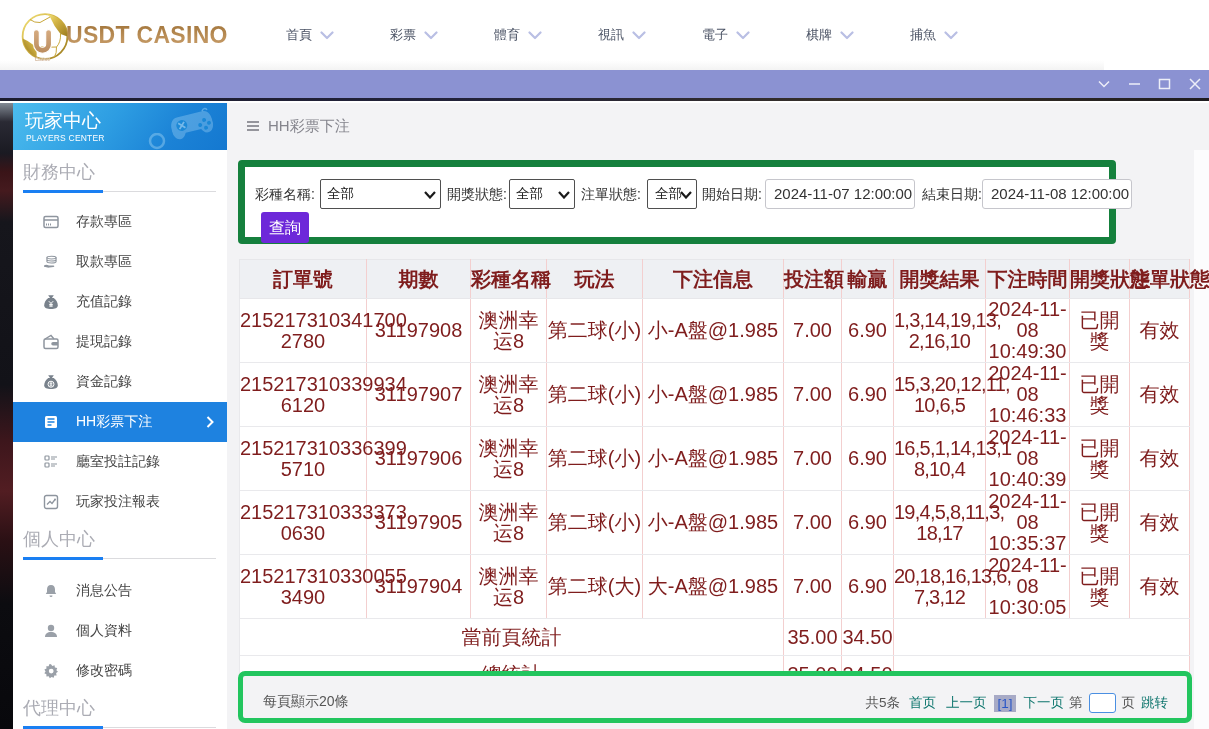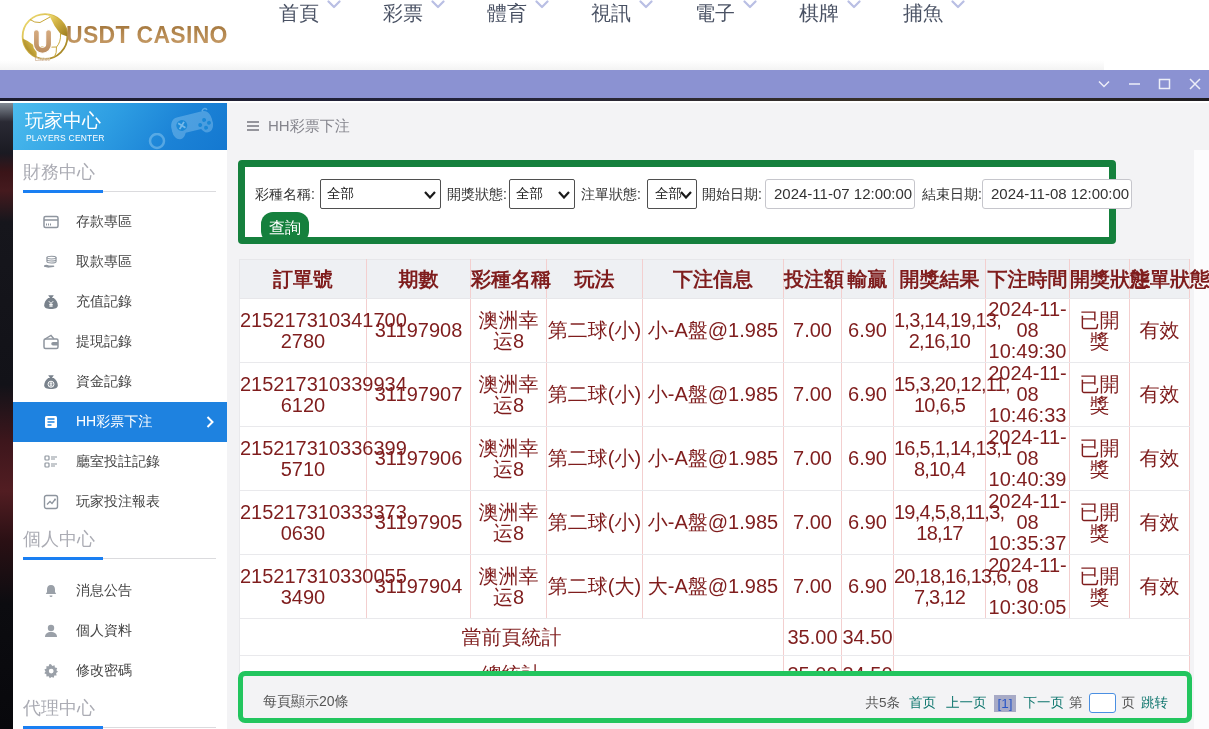--- a/index.html
+++ b/index.html
@@ -3,21 +3,21 @@
 <style>
 *{margin:0;padding:0;box-sizing:border-box}
 html,body{width:1209px;height:729px;overflow:hidden}
 body{font-family:"Liberation Sans",sans-serif;position:relative;background:#fff}
 
 .topbar{position:absolute;left:0;top:0;width:1104px;height:70px;background:linear-gradient(180deg,#fff 86%,#f3f3f3 100%)}
 .logo{position:absolute;left:21px;top:13px}
 .logotext{position:absolute;left:66px;top:22px;font-size:23px;font-weight:bold;letter-spacing:0.3px;
  background:linear-gradient(180deg,#a1743a 5%,#bb8f58 55%,#c89e6c 100%);-webkit-background-clip:text;background-clip:text;color:transparent}
 .nav{position:absolute;left:258px;top:0;height:70px;display:flex}
-.nav .it{width:104px;height:70px;display:flex;justify-content:center;font-size:20px;color:#4a5264}
+.nav .it{width:104px;height:70px;display:flex;align-items:center;justify-content:center;font-size:13px;color:#4a5264}
 .nav .it svg{margin-left:8px}
 
 .pbar{position:absolute;left:0;top:70px;width:1209px;height:28px;background:#8b92d2}
 .dline{position:absolute;left:0;top:98px;width:1209px;height:3px;background:linear-gradient(90deg,#1c1c2e 0%,#23233a 40%,#3a3226 75%,#1e1c20 100%)}
 .winicons{position:absolute;right:6px;top:0;height:28px;display:flex;align-items:center}
 .winicons svg{margin-left:15px}
 
 .main{position:absolute;left:0;top:103px;width:1209px;height:626px;background:#f3f3f5}
 .leftstrip{position:absolute;left:0;top:0;width:13px;height:626px;
  background:linear-gradient(180deg,#828a94 0%,#2a2a34 3%,#1a1a22 8%,#3a1418 11%,#451a1e 14%,#16161c 19%,#121218 45%,#3d161c 54%,#521d22 62%,#2a1014 70%,#0c0c10 80%,#08080c 100%)}
@@ -37,21 +37,21 @@
 
 .content{position:absolute;left:227px;top:0;width:982px;height:626px;background:#f3f3f5}
 .gutter{position:absolute;right:0;top:47px;width:15px;height:579px;background:#fcfcfd}
 .crumb{position:absolute;left:20px;top:13px;height:20px;display:flex;align-items:center;color:#85858d;font-size:15px}
 .crumb svg{margin-right:9px}
 .fpanel{position:absolute;left:11px;top:57px;width:878px;height:84px;background:#fff;border:7px solid #15803d;border-radius:4px}
 .flb{position:absolute;top:12px;height:30px;line-height:30px;font-size:14px;color:#333;white-space:nowrap}
 .sel{position:absolute;top:12px;border:1px solid #4f4f4f;border-radius:2px;background:#fff;height:30px;line-height:28px;padding-left:6px;font-size:13.5px;color:#1a1a1a;white-space:nowrap}
 .sel svg{position:absolute;right:4px;top:11px}
 .inp{position:absolute;top:12px;border:1px solid #c6c6cc;border-radius:3px;background:#fff;height:30px;line-height:28px;padding-left:8px;font-size:15px;color:#333;white-space:nowrap}
-.qbtn{position:absolute;left:16px;top:45px;width:48px;height:31px;background:#15803d;border-radius:12px;color:#fff;font-size:16px;text-align:center;line-height:31px}
+.qbtn{position:absolute;left:16px;top:45px;width:48px;height:31px;background:#6d28d9;border-radius:3px;color:#fff;font-size:16px;text-align:center;line-height:31px}
 
 .tbl{position:absolute;left:12px;top:156px;border-collapse:collapse;table-layout:fixed;width:950px;font-size:20px;color:#7f1d1d}
 .tbl th{background:#eef0f3;font-weight:bold;border:1px solid #e7e7ea;border-right:1px solid #f3cfcf;height:39px;padding:0;white-space:nowrap}
 .tbl td{background:#fff;text-align:center;border:1px solid #e9e9ec;border-right:1px solid #f3cfcf;height:56.7px;padding:0;line-height:21px}
 .tbl .sum td{height:37px}
 .tbl .sum2 td{height:38px}
 .res{letter-spacing:-0.75px}
 
 .pager{position:absolute;left:11px;top:568px;width:954px;height:52px;background:#f3f3f5;border:5px solid #22c55e;border-radius:7px;font-size:13.5px;color:#555}
 .pager .lft{position:absolute;left:20px;top:17px;font-size:14px}

